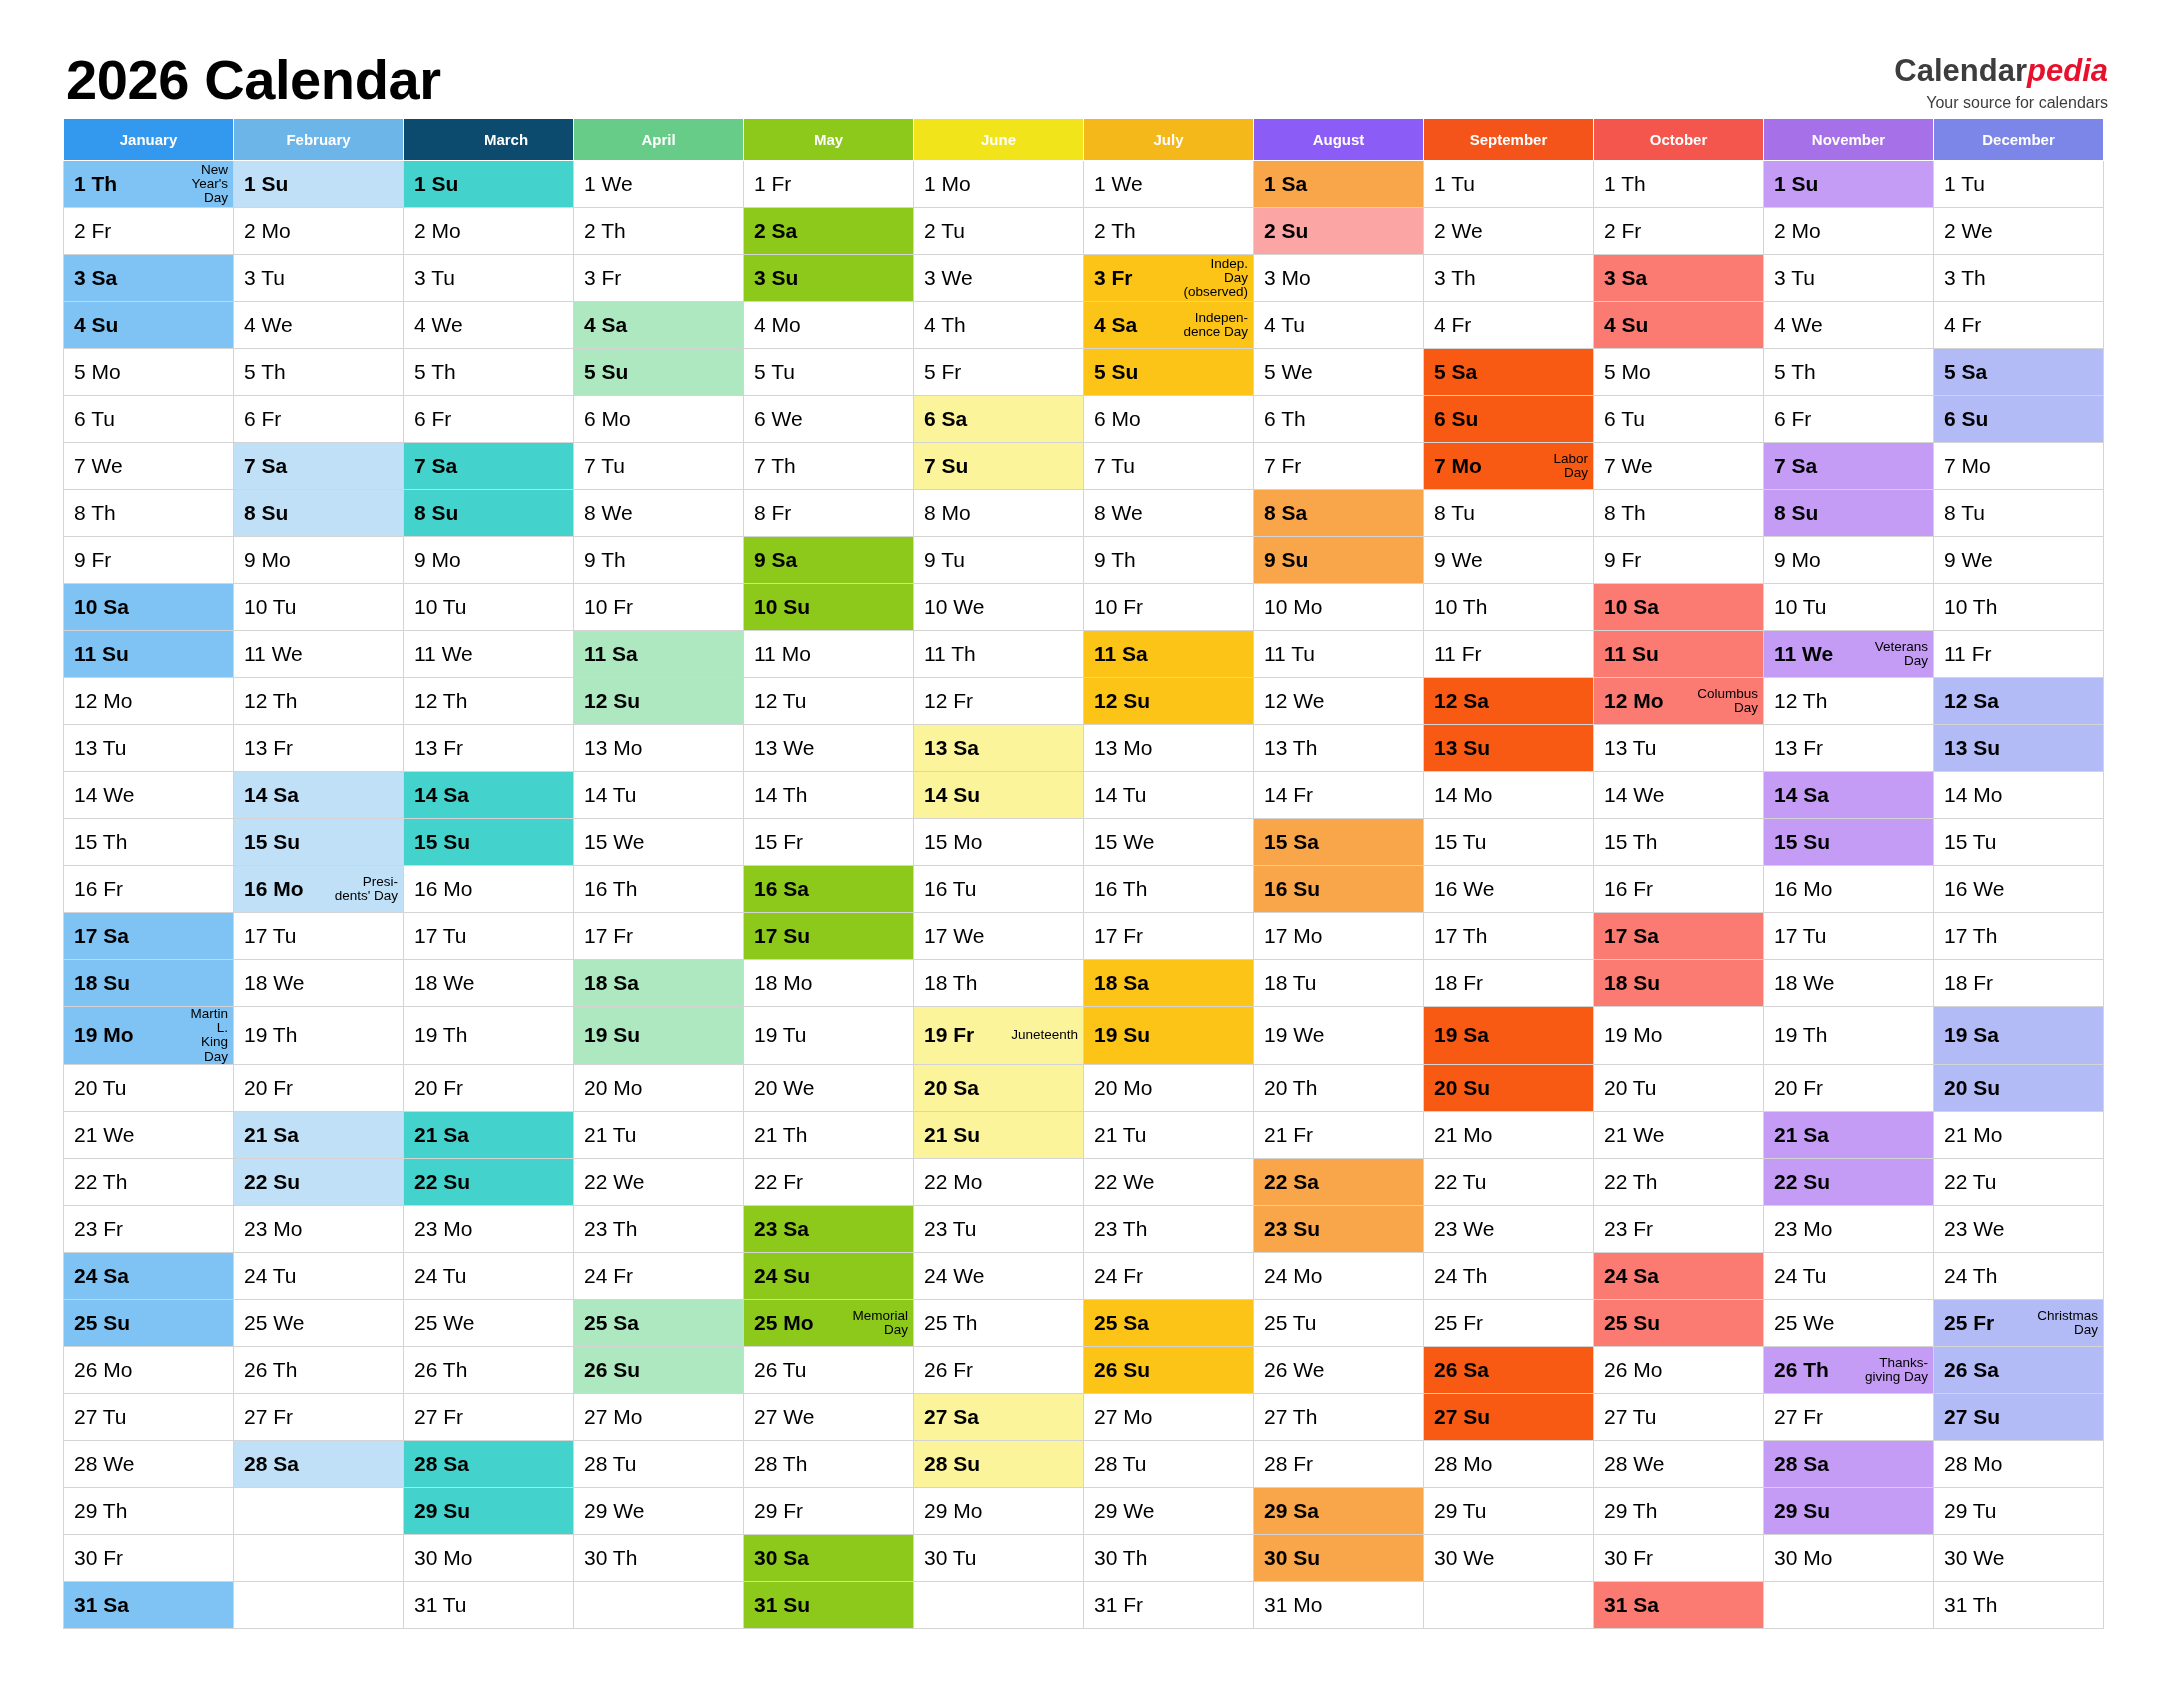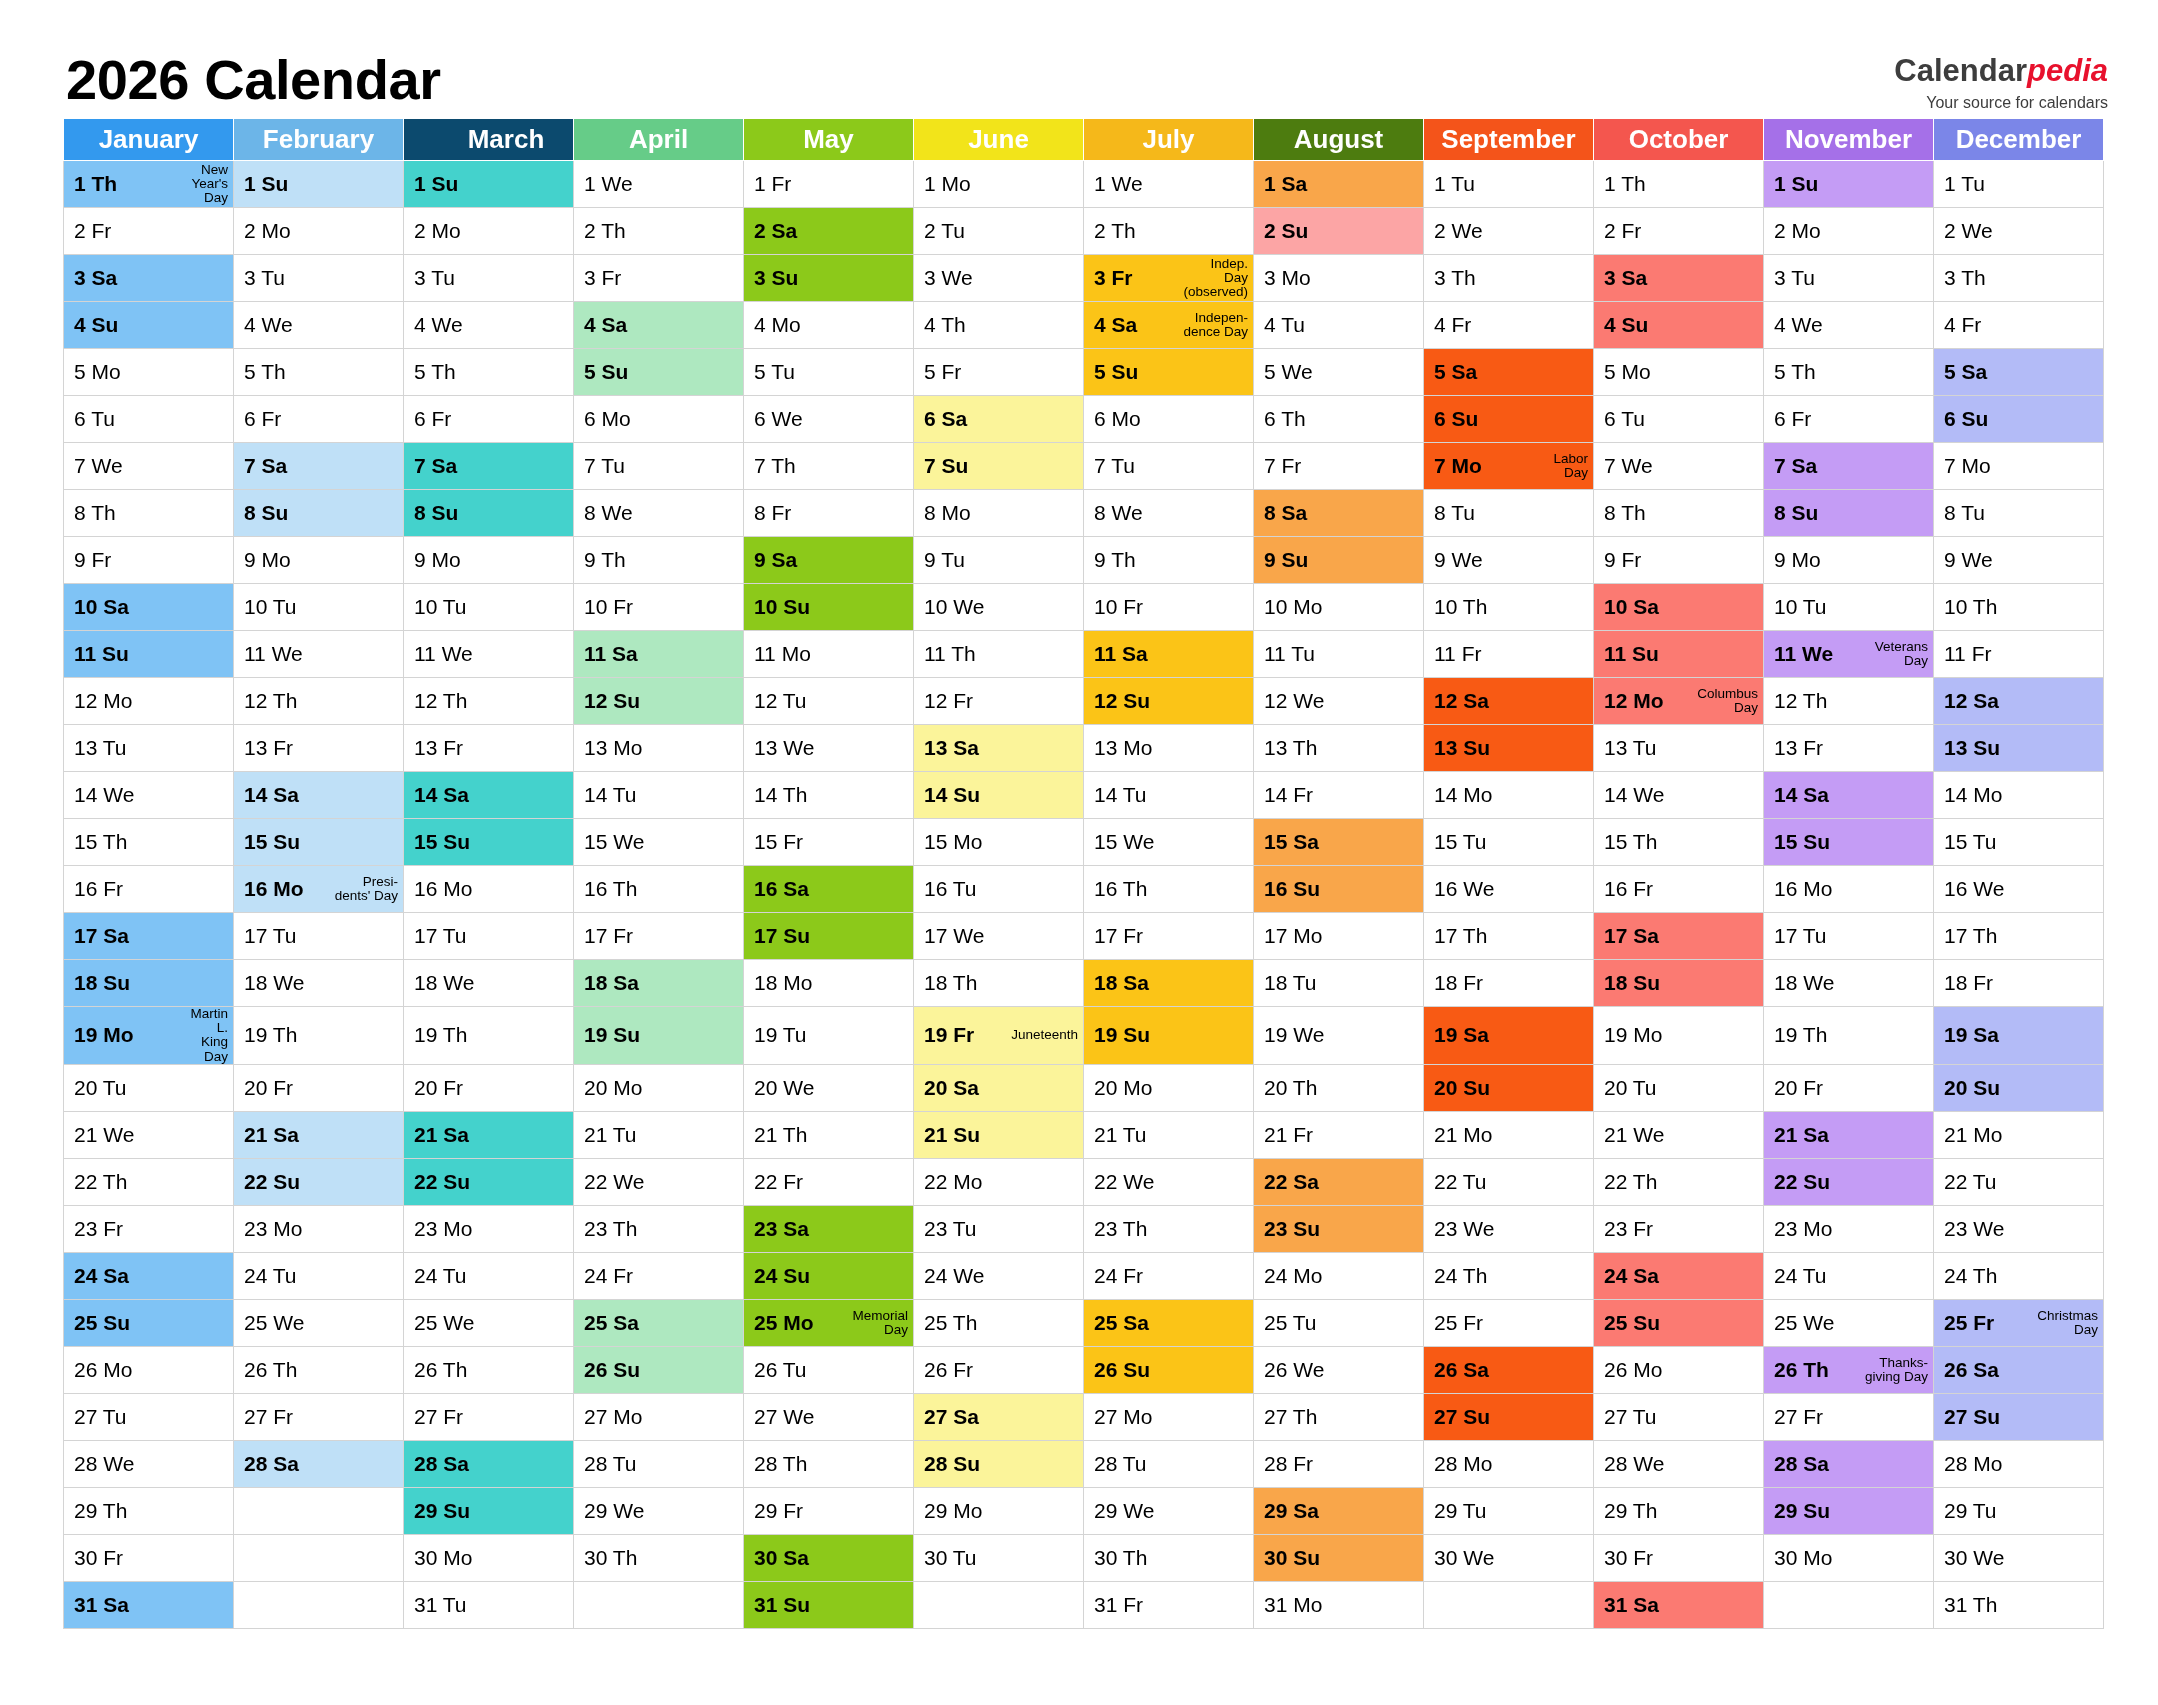--- a/index.html
+++ b/index.html
@@ -49,21 +49,21 @@
   
   .cal-wrap { padding: 0 59px 0 63px; }
   table.cal {
     border-collapse: collapse;
     width: 2037px;
     table-layout: fixed;
   }
   table.cal col { width: 170px; }
   table.cal th {
     height: 42px;
-    font-size: 26px;
+    font-size: 15px;
     font-weight: bold;
     color: #fff;
     border: 0.8px solid #ffffff;
     text-align: center;
     vertical-align: middle;
   }
   table.cal td {
     height: 47px;
     border: 0.8px solid #d4d4d4;
     padding: 0;
@@ -139,21 +139,21 @@
       </colgroup>
       <thead>
         <tr id="month-head-row">
             <th style="background: rgb(51, 153, 238);"><span>January</span></th>
             <th style="background: rgb(108, 181, 232);"><span>February</span></th>
             <th style="background: #0c4a6e; padding-left: 36px;"><span>March</span></th>
             <th style="background: rgb(102, 204, 136); margin-left: 20px;"><span>April</span></th>
             <th style="background: rgb(140, 201, 26);"><span>May</span></th>
             <th style="background: rgb(242, 228, 26);"><span>June</span></th>
             <th style="background: rgb(245, 184, 26);"><span>July</span></th>
-            <th style="background: #4d7c0f;"><span>August</span></th>
+            <th style="background: #8b5cf6;"><span>August</span></th>
             <th style="background: rgb(244, 84, 26);"><span>September</span></th>
             <th style="background: rgb(244, 86, 78);"><span>October</span></th>
             <th style="background: rgb(165, 112, 232);"><span>November</span></th>
             <th style="background: rgb(123, 134, 232);"><span>December</span></th>
           </tr>
       </thead>
       <tbody id="cal-body">
           <tr>
             <td style="background: rgb(127, 195, 245);">
               <div class="cell">

